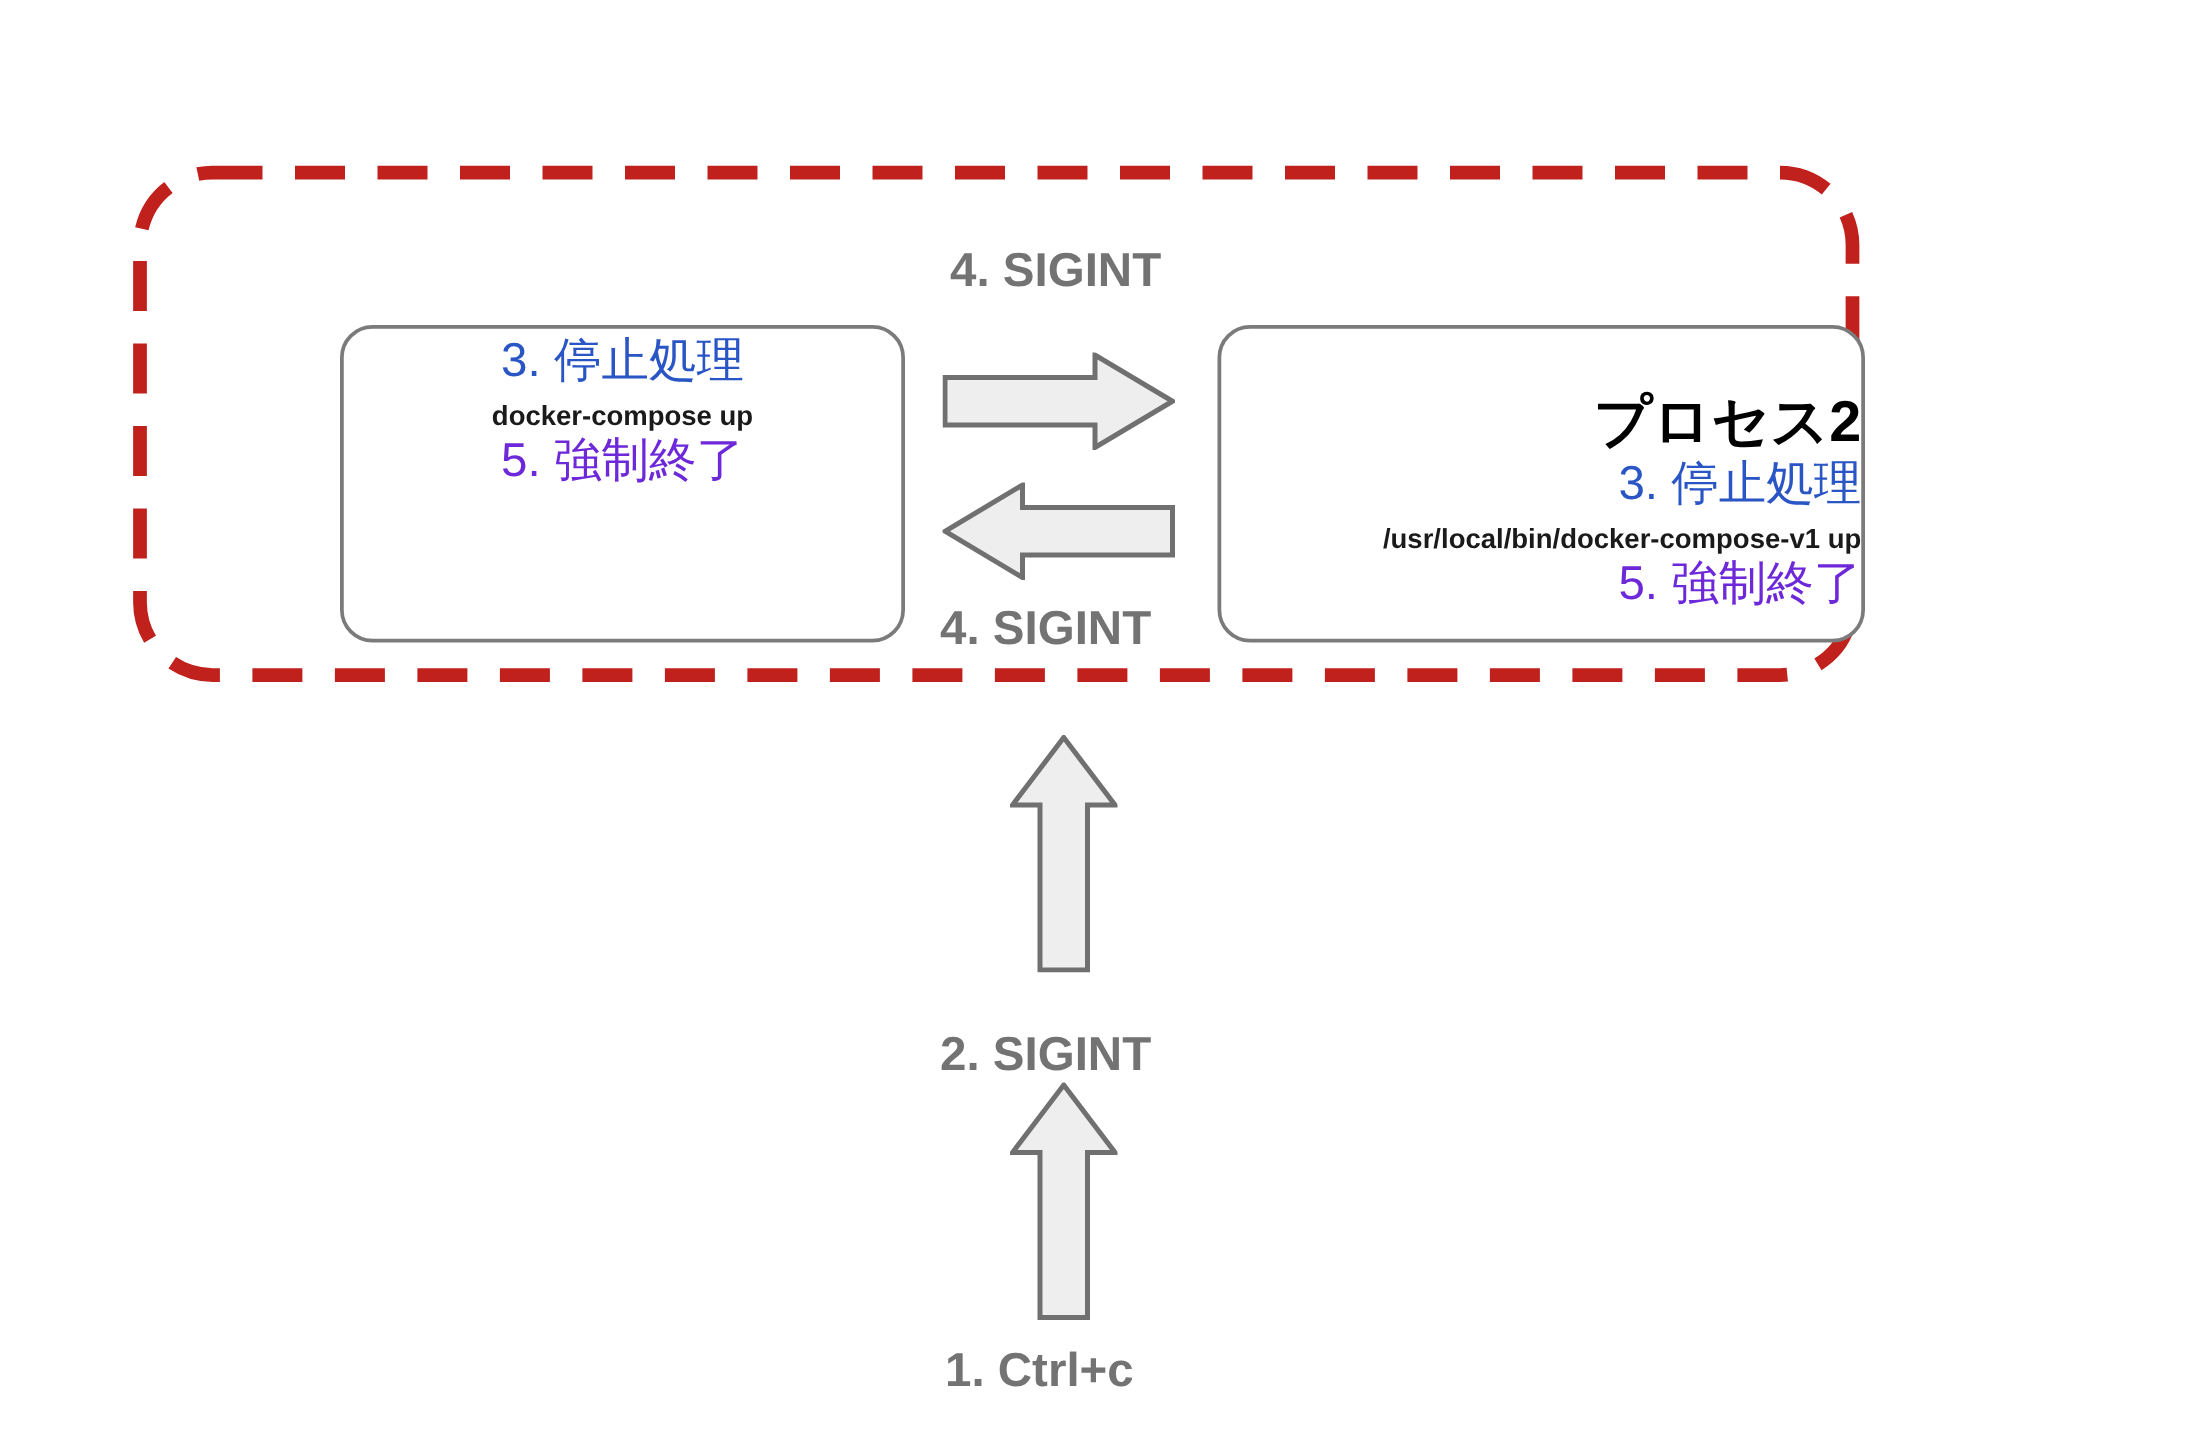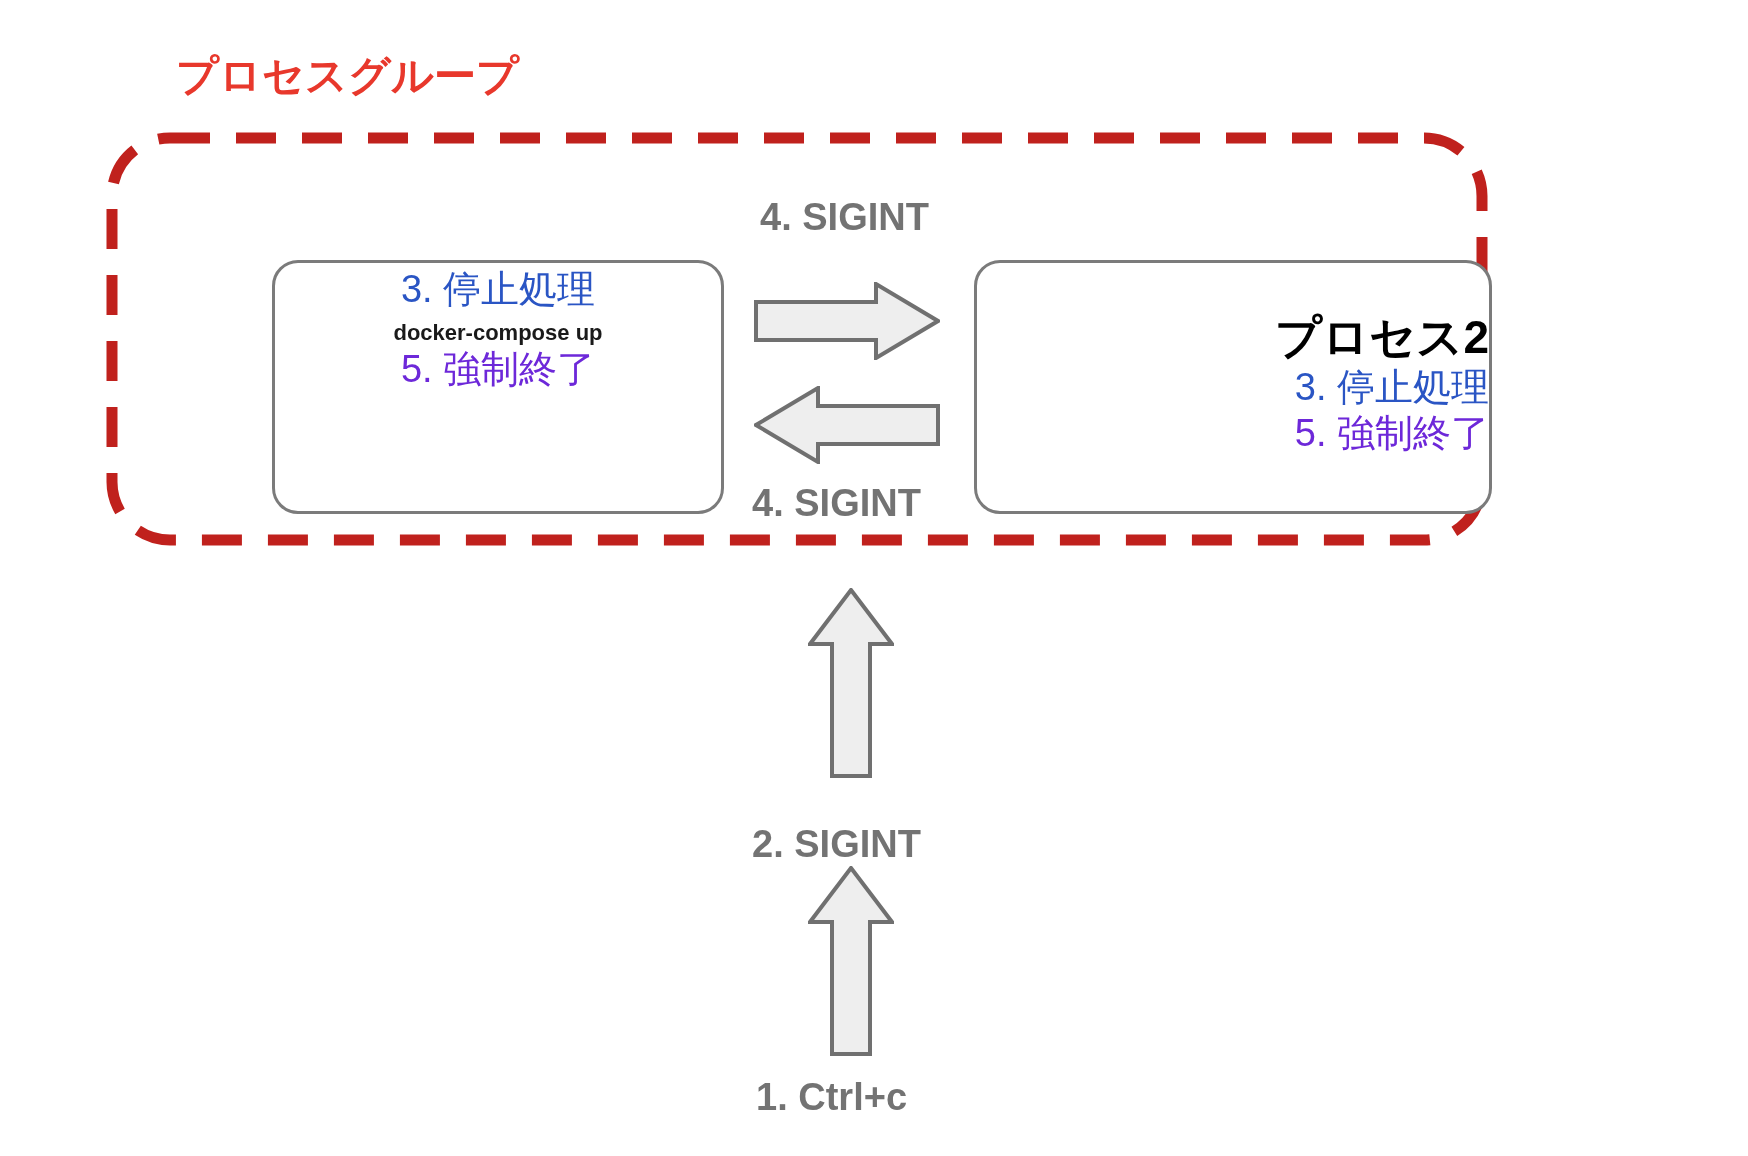--- a/index.html
+++ b/index.html
@@ -117,37 +117,37 @@
   #arrow-left   { left: 754px; top: 386px;  width: 186px; height: 78px; }
   #arrow-up-1   { left: 808px; top: 588px;  width: 86px;  height: 190px; }
   #arrow-up-2   { left: 808px; top: 866px;  width: 86px;  height: 190px; }
   .arrow svg { display: block; }
 </style>
 </head>
 <body>
 
 <div id="canvas">
 
-  <div class="group-title">プロセスグループ</div>
 
   <div class="group-box">
     <svg width="1386" height="418" viewBox="0 0 1386 418" xmlns="http://www.w3.org/2000/svg">
       <rect x="8" y="8" width="1370" height="402" rx="58" ry="58" fill="none" stroke="#c0211d" stroke-width="11" stroke-dasharray="40 26" stroke-linecap="butt"></rect>
     </svg>
   </div>
 
   <div class="proc-box" id="proc1">
     <div class="proc-step-blue">3. 停止処理</div>
     <div class="proc-cmd">docker-compose up</div>
     <div class="proc-step-red">5. 強制終了</div>
   </div>
 
   <div class="proc-box" id="proc2">
     <div class="proc-title">プロセス2</div>
     <div class="proc-step-blue">3. 停止処理</div>
+    <div class="proc-cmd">/usr/local/bin/docker-compose-v1 up</div>
     <div class="proc-step-red">5. 強制終了</div>
   </div>
 
   <div class="sig-label" id="label-sigint-top">4. SIGINT</div>
 
   <div class="arrow" id="arrow-right">
     <svg width="186" height="78" viewBox="0 0 186 78" xmlns="http://www.w3.org/2000/svg">
       <polygon points="2,20 122,20 122,2 184,39 122,76 122,58 2,58" fill="#eeeeee" stroke="#707070" stroke-width="4" stroke-linejoin="miter"></polygon>
     </svg>
   </div>

